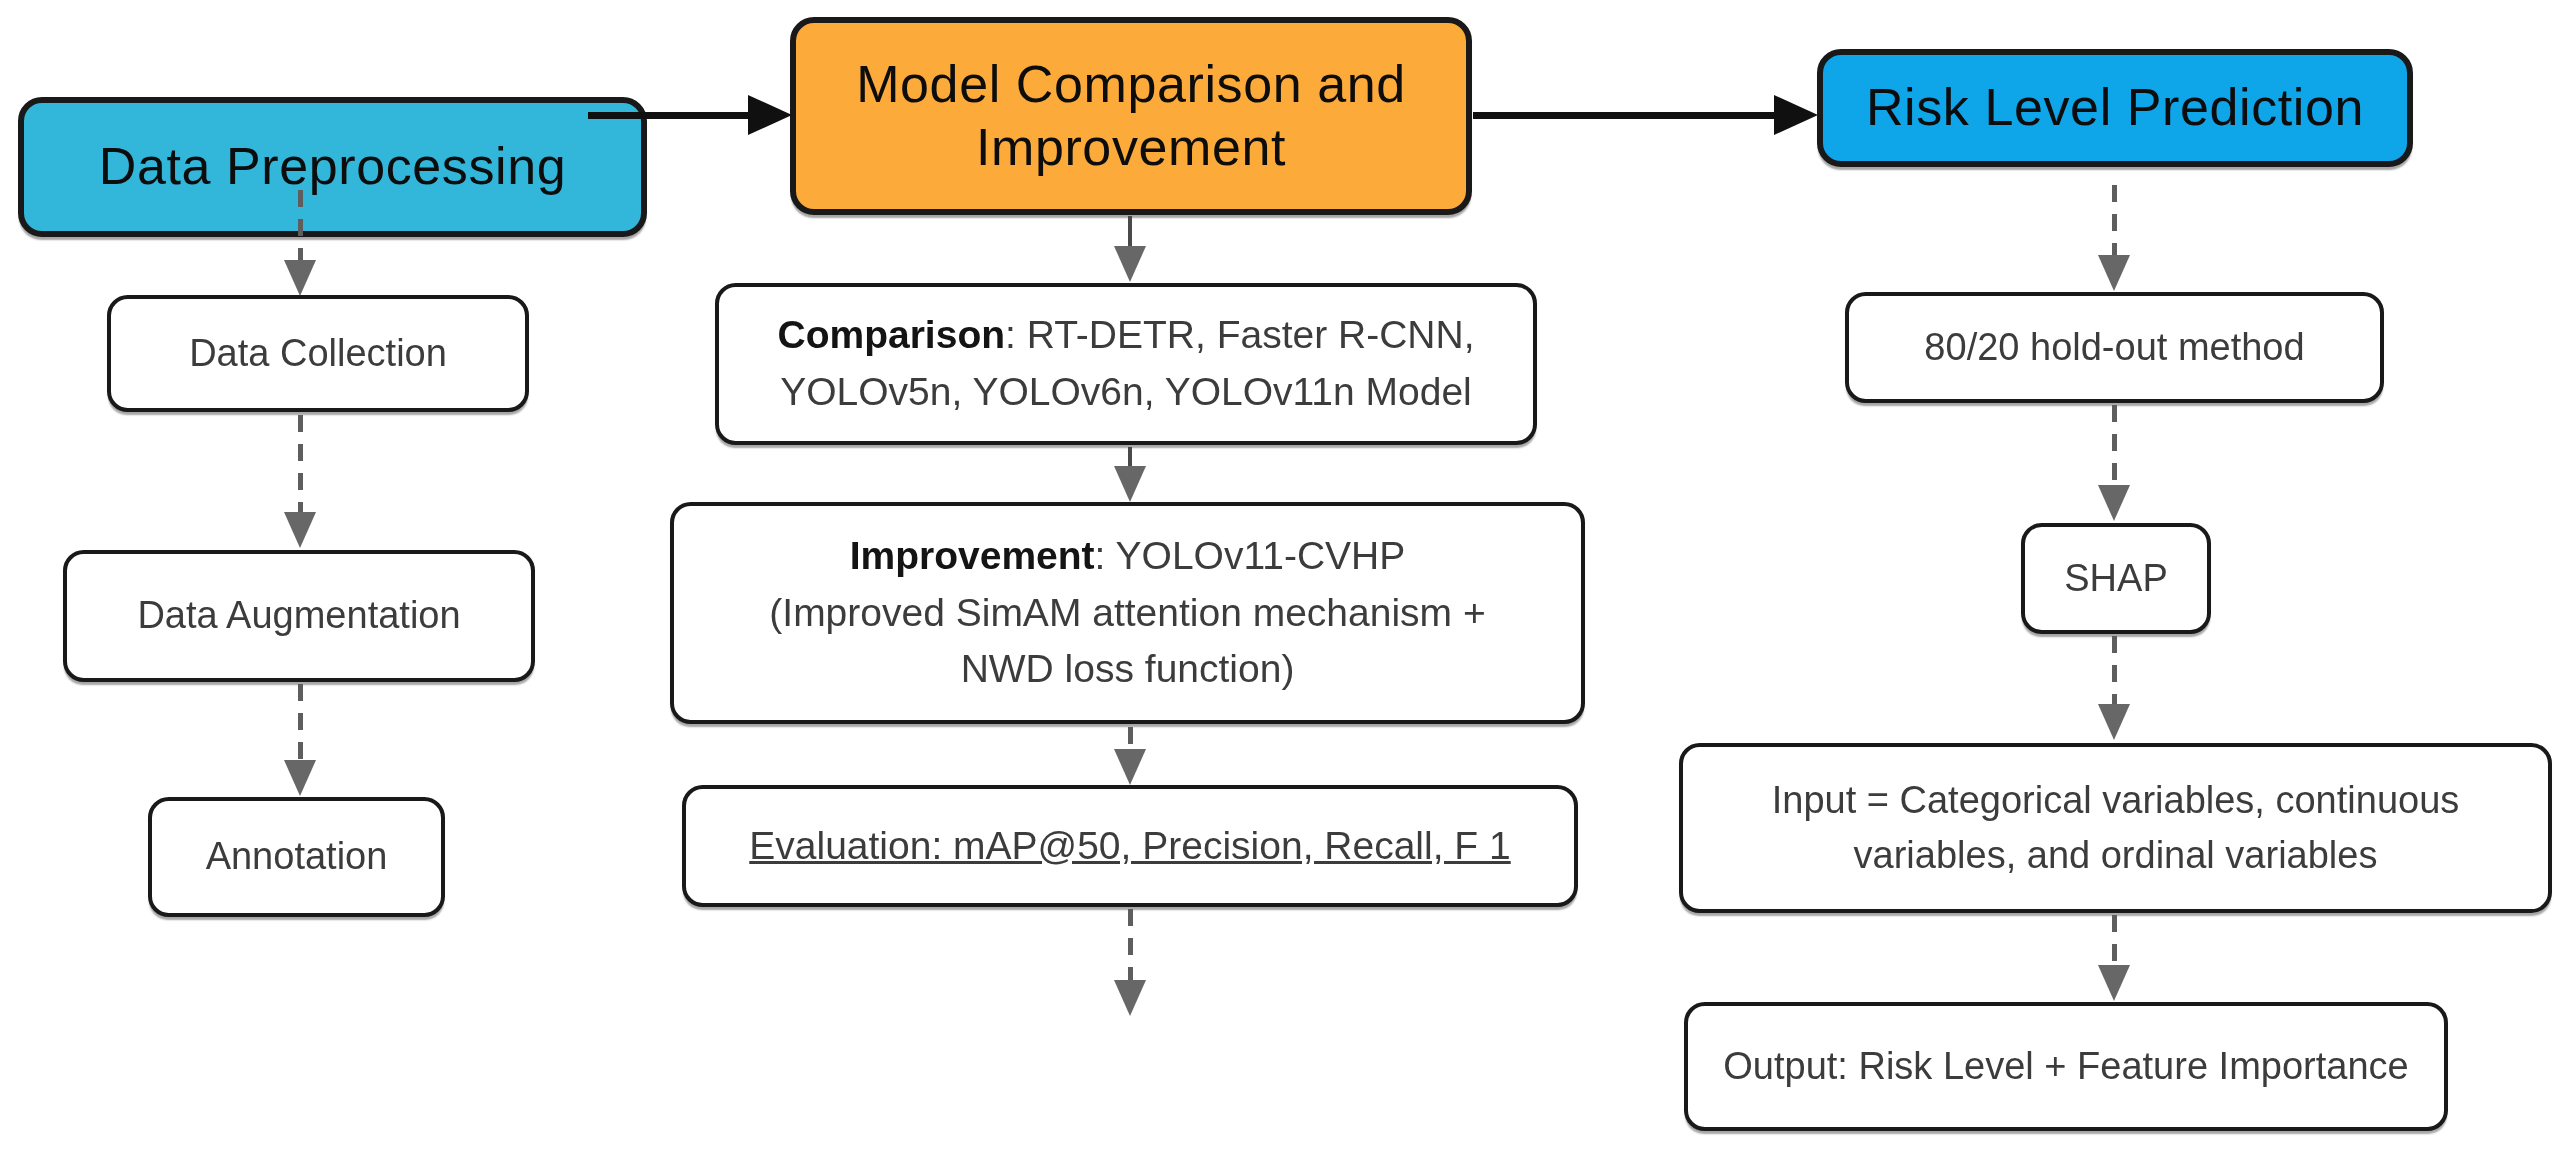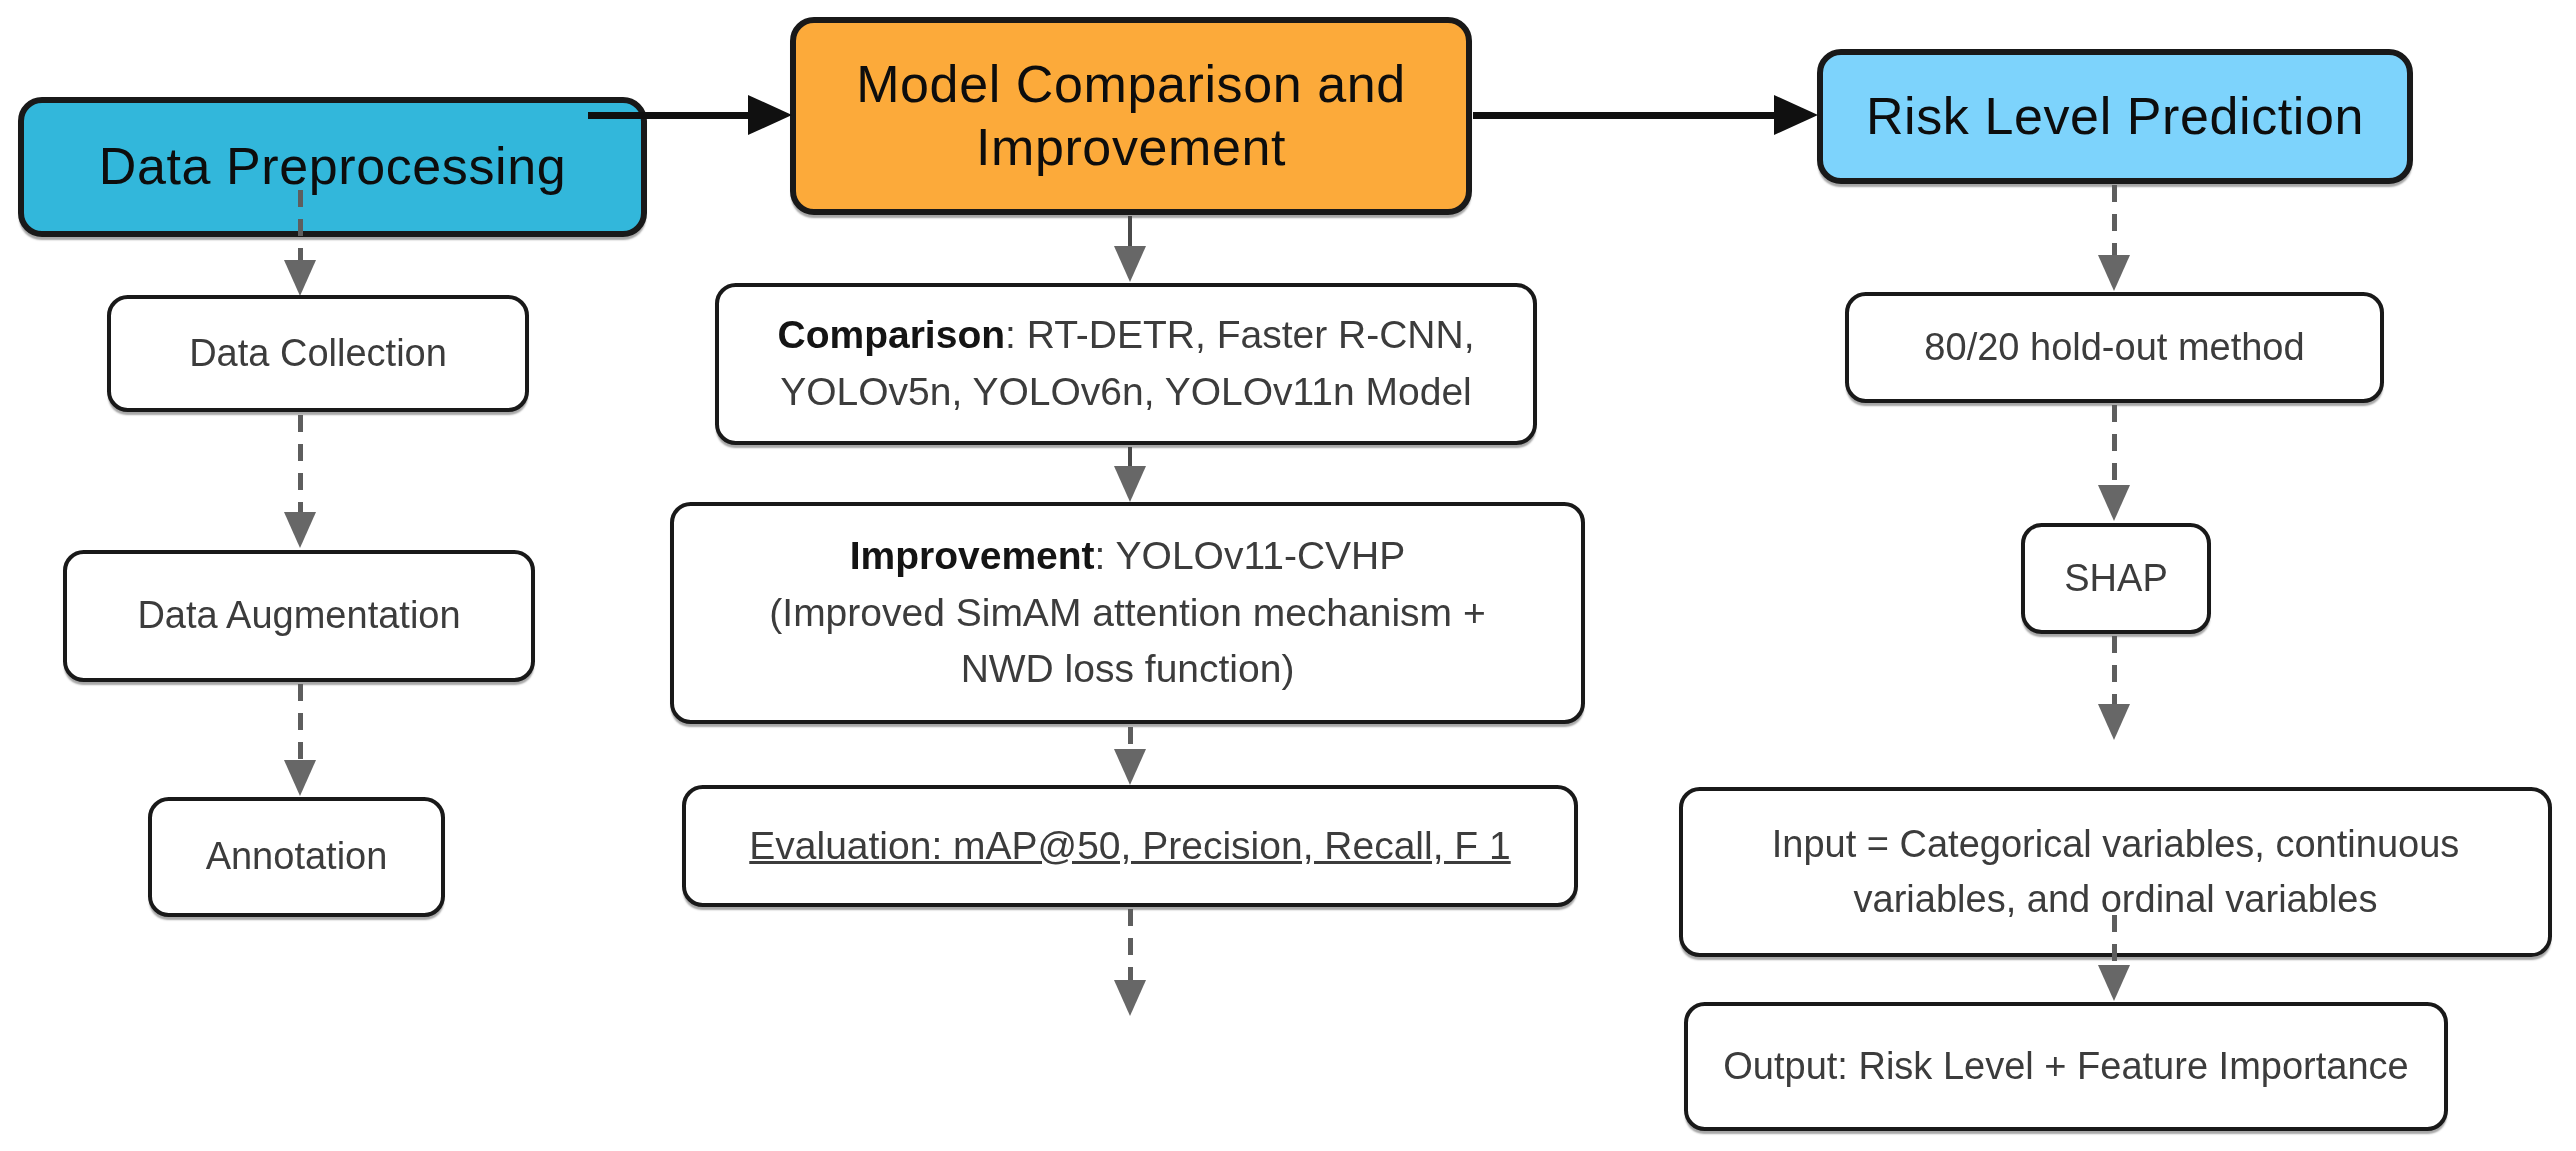--- a/index.html
+++ b/index.html
@@ -38,21 +38,21 @@
 <div id="canvas">
 
   <div class="box header" style="left: 18px; top: 49px; width: 629px; height: 140px; background-color: rgb(50, 183, 219); margin-top: 48px;">
     <span>Data Preprocessing</span>
   </div>
 
   <div class="box header" style="left: 790px; top: 17px; width: 682px; height: 198px; padding: 0px 36px; background-color: rgb(252, 170, 58);">
     <span>Model Comparison and Improvement</span>
   </div>
 
-  <div class="box header" style="left: 1817px; top: 49px; width: 596px; height: 135px; background-color: #7dd3fc;">
+  <div class="box header" style="left: 1817px; top: 49px; width: 596px; height: 118px; background-color: #0ea5e9;">
     <span>Risk Level Prediction</span>
   </div>
 
   <div>
     <div class="hline" style="left:588px;top:112px;width:163px;"></div>
     <div class="hhead" style="left:748px;top:95px;"></div>
   </div>
   <div>
     <div class="hline" style="left:1473px;top:112px;width:304px;"></div>
     <div class="hhead" style="left:1774px;top:95px;"></div>
@@ -128,21 +128,21 @@
     <div class="vhead" style="left:2098px;top:485px;"></div>
   </div>
   <div class="box node" style="left:2021px;top:523px;width:190px;height:111px;">
     <span>SHAP</span>
   </div>
 
   <div>
     <div class="vdash" style="left:2112px;top:636px;height:69px;"></div>
     <div class="vhead" style="left:2098px;top:704px;"></div>
   </div>
-  <div class="box node" style="left:1679px;top:743px;width:873px;height:170px;padding:0 12px;margin-top:44px;">
+  <div class="box node" style="left:1679px;top:743px;width:873px;height:170px;padding:0 12px;">
     <span>Input = Categorical variables, continuous variables, and ordinal variables</span>
   </div>
 
   <div>
     <div class="vdash" style="left:2112px;top:915px;height:51px;"></div>
     <div class="vhead" style="left:2098px;top:965px;"></div>
   </div>
   <div class="box node" style="left:1684px;top:1002px;width:764px;height:129px;">
     <span>Output: Risk Level + Feature Importance</span>
   </div>

